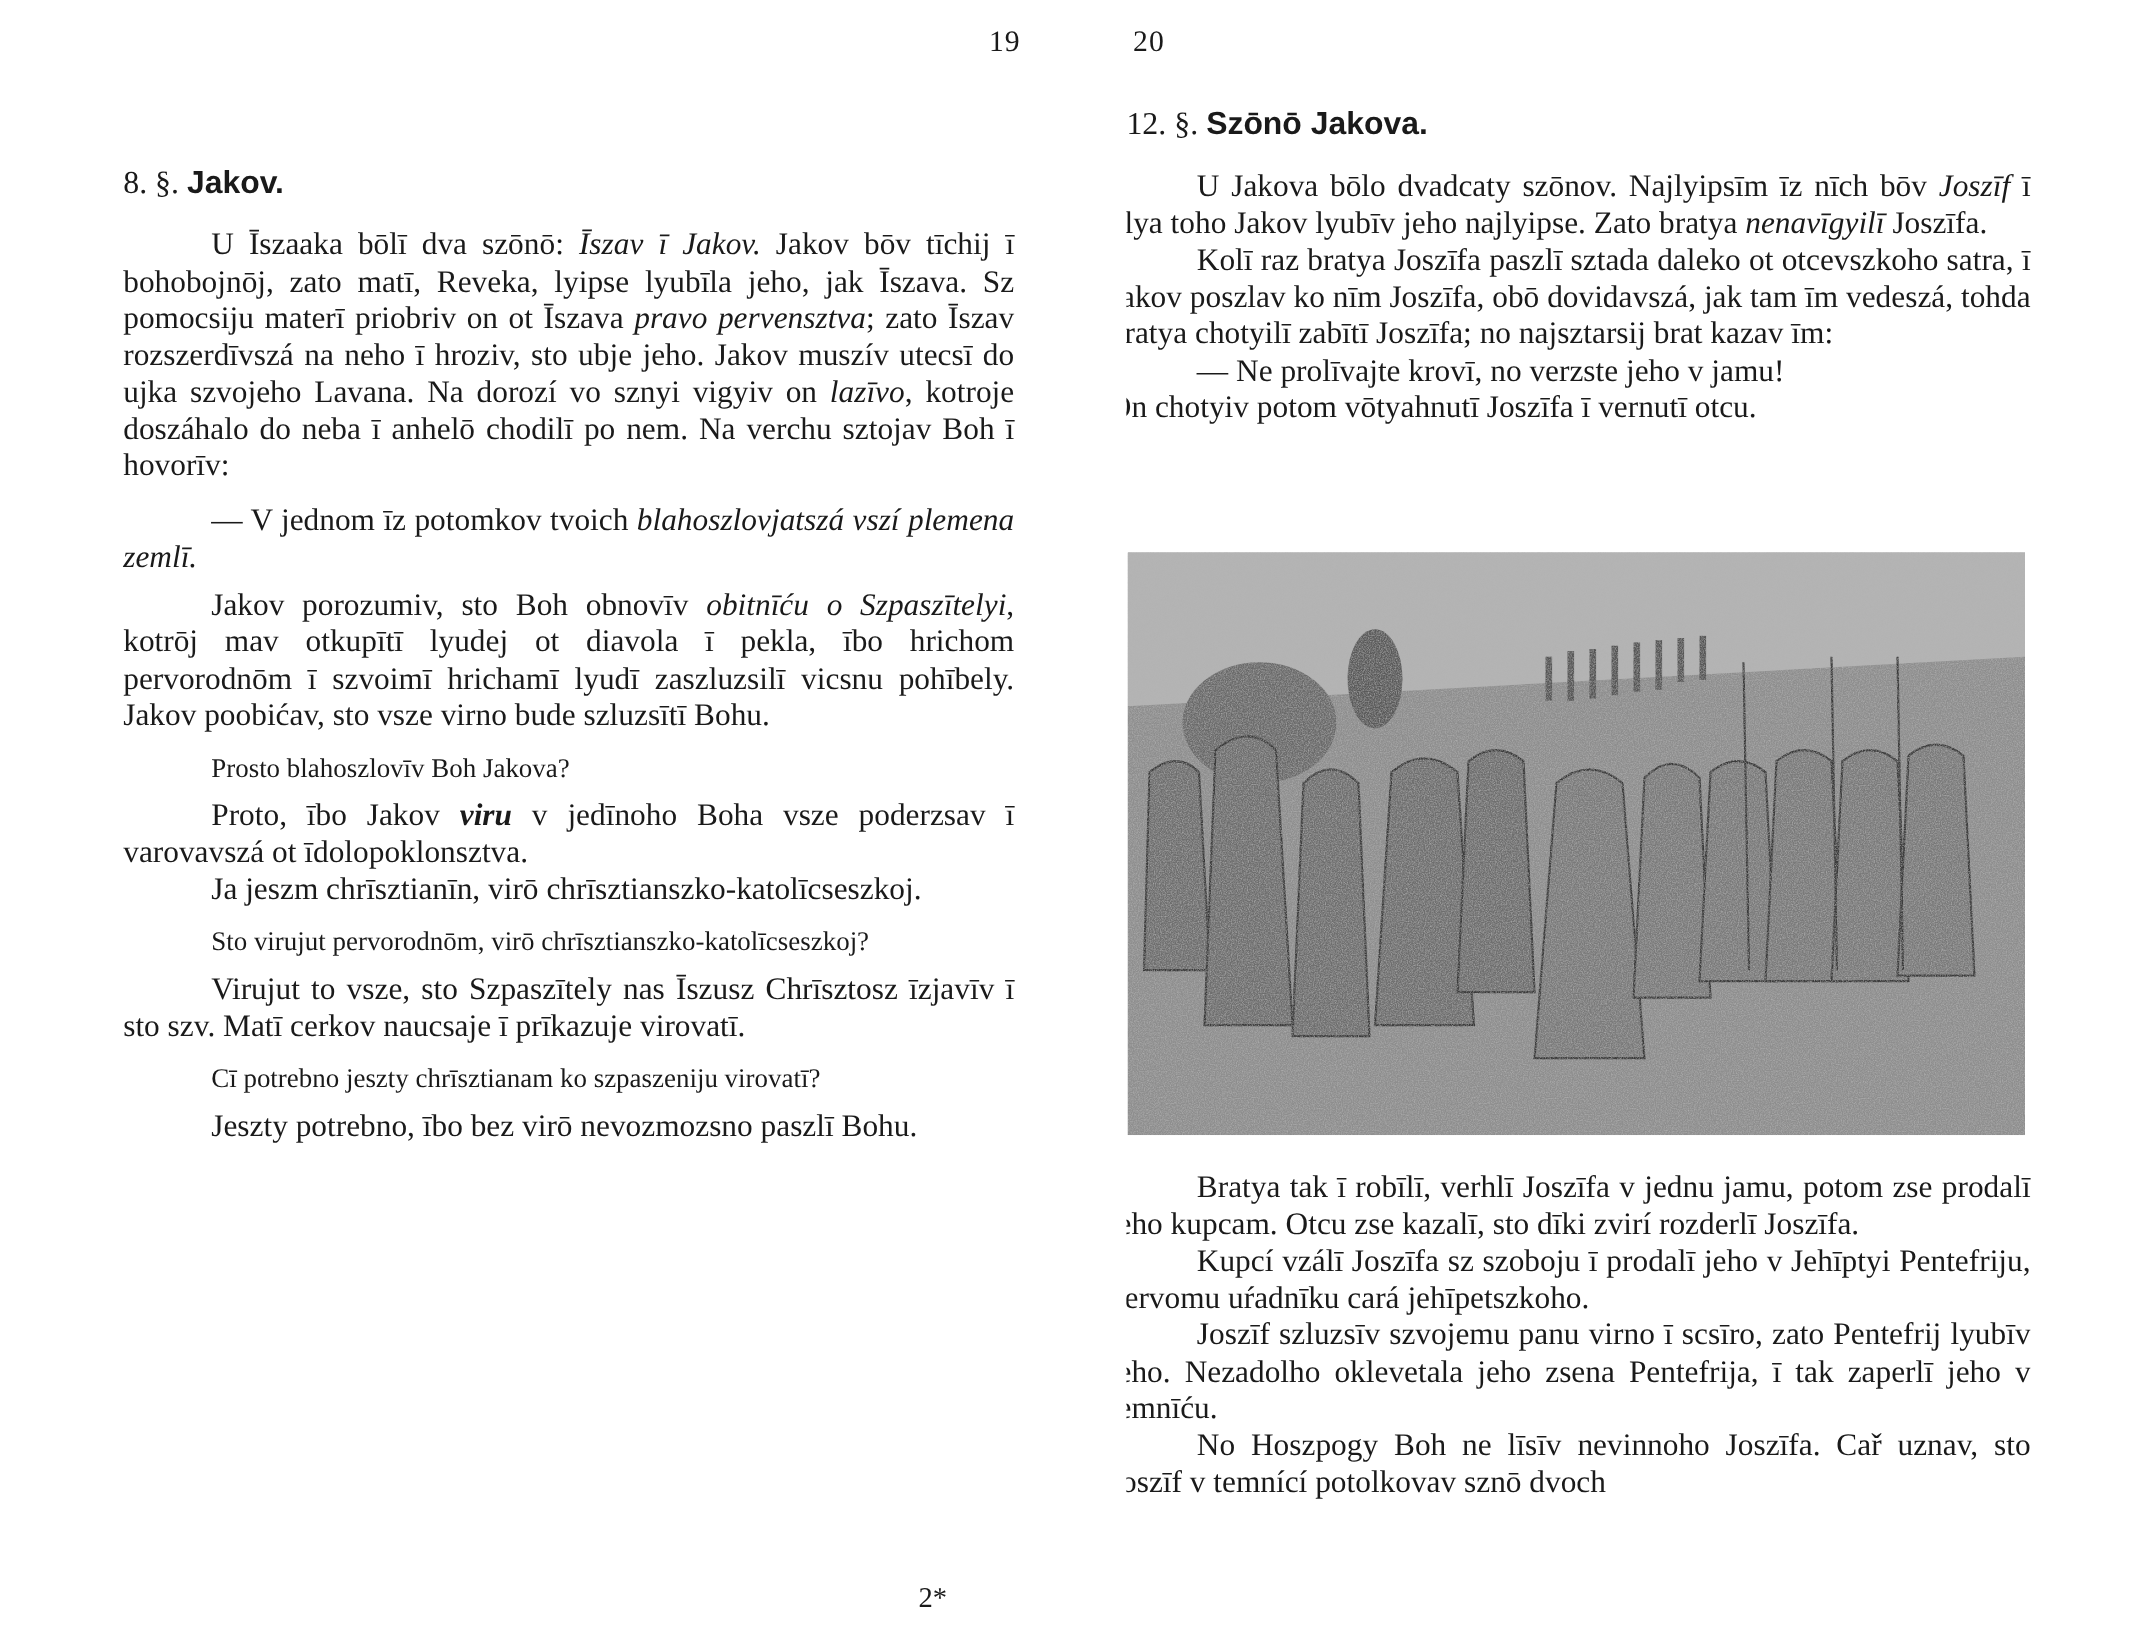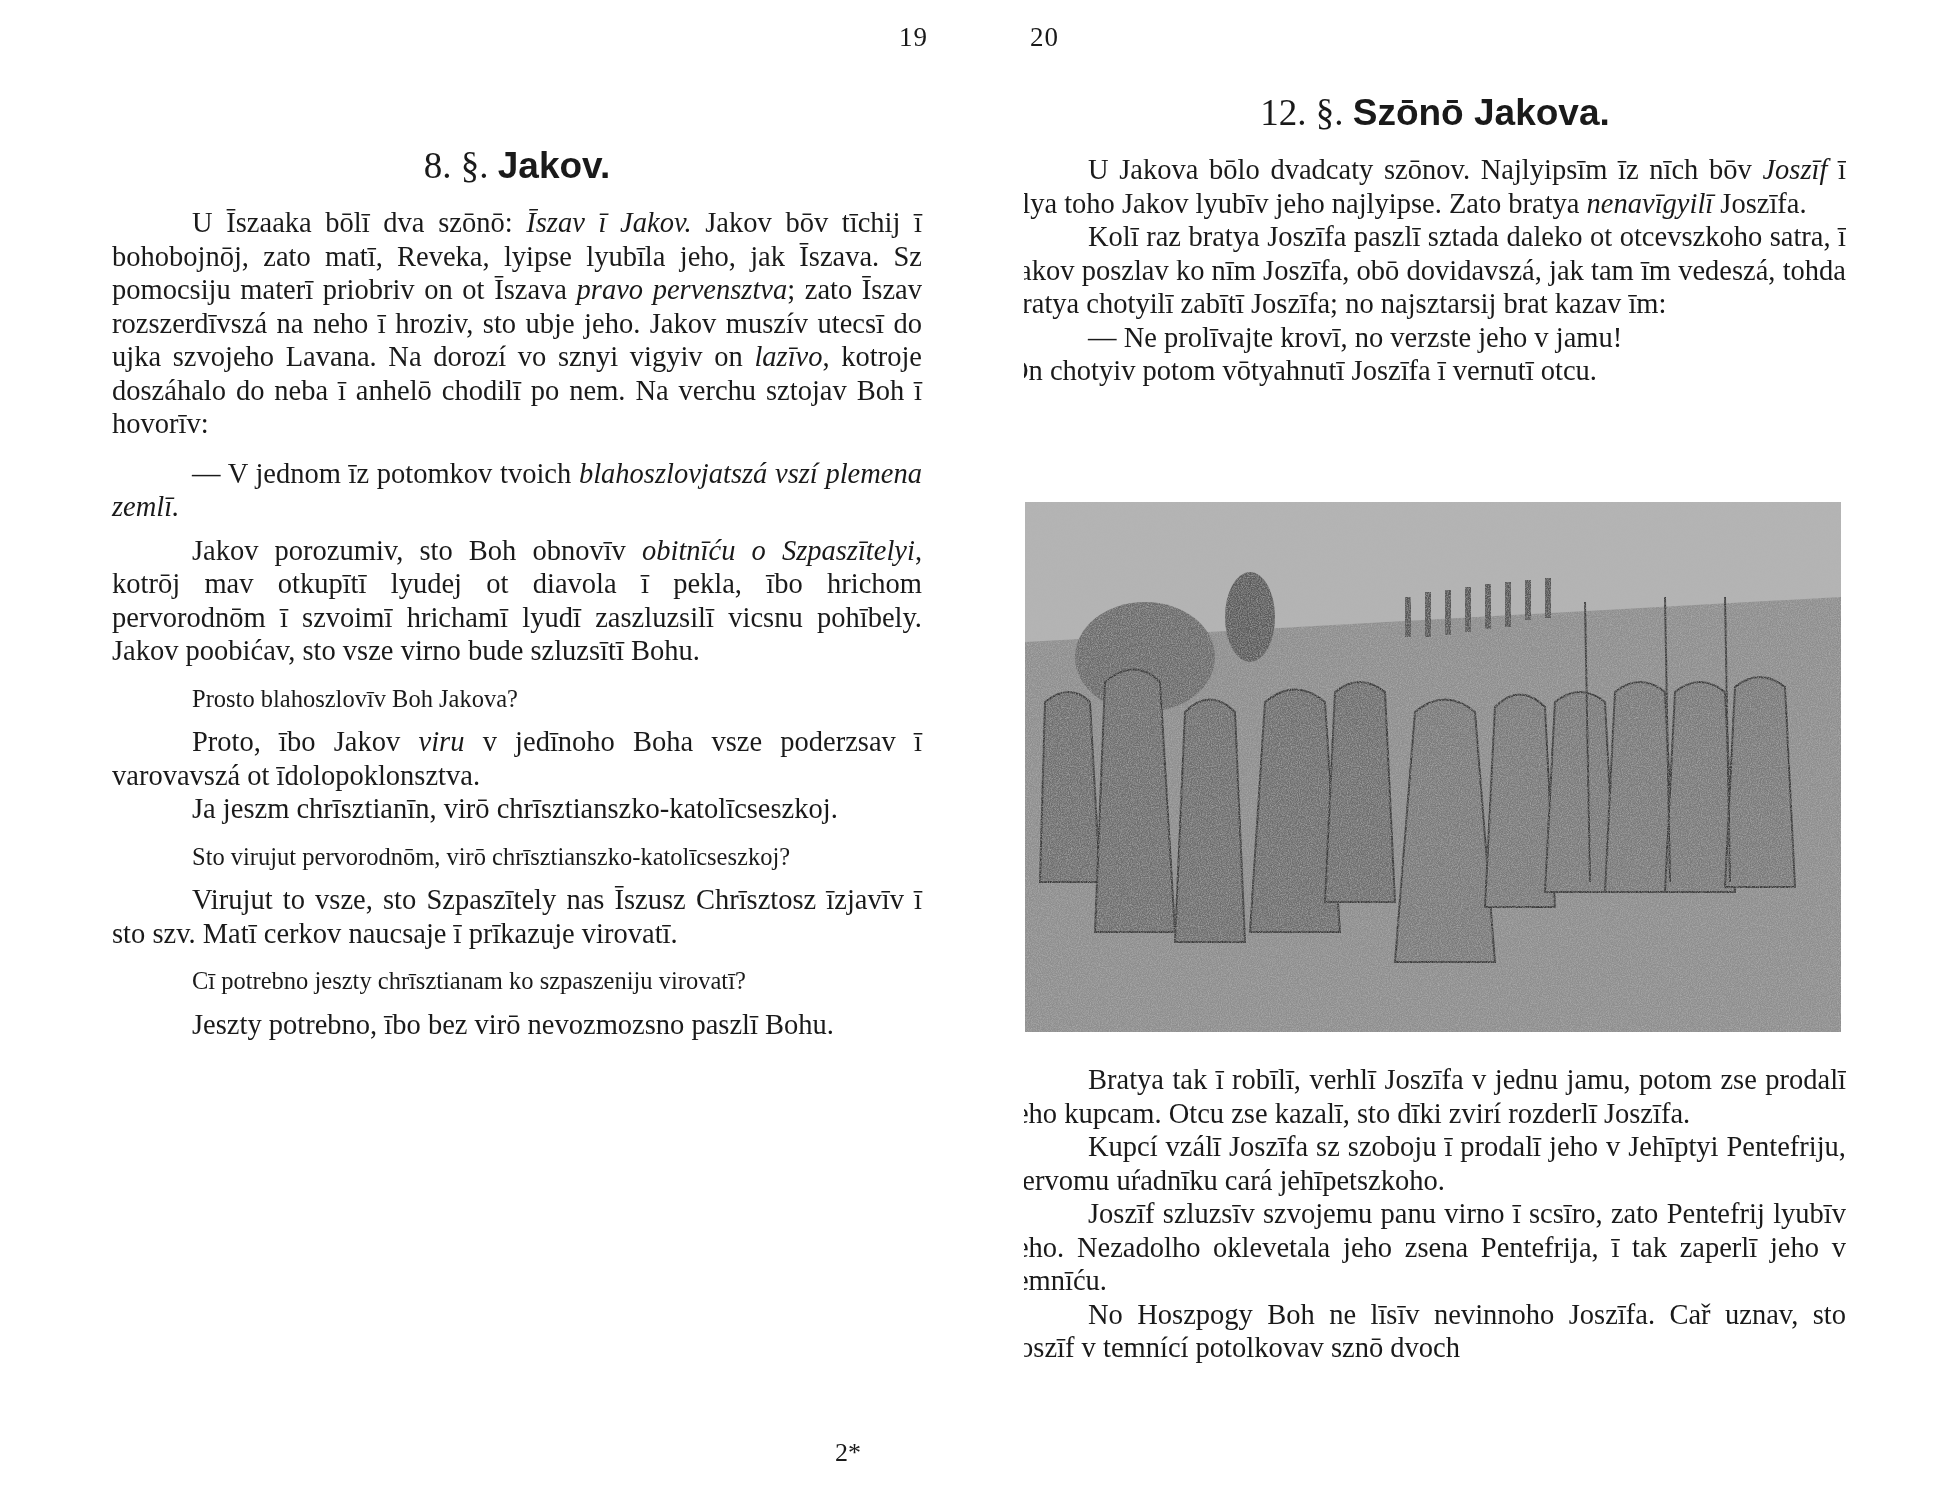--- a/index.html
+++ b/index.html
@@ -8,21 +8,21 @@
   .page-num { position: absolute; top: 22px; font-size: 27px; letter-spacing: 1px; }
   #pn-left { left: 899px; }
   #pn-right { left: 1030px; }
 
   .column { position: absolute; font-size: 28.5px; line-height: 33.5px; text-align: justify; }
   #col-left { left: 112px; top: 148px; width: 810px; }
   #col-right-top { left: 1024px; top: 95px; width: 822px; overflow: hidden; }
   #col-right-bottom { left: 1024px; top: 1063px; width: 822px; overflow: hidden; }
   .clip-inner { margin-left: -16px; }
 
-  .heading { text-align: center; font-size: 37px; margin: 0 0 22px 0; line-height: 36px; }
+  .heading { text-align: left; font-size: 29px; margin: 0 0 22px 0; line-height: 36px; }
   .heading .num { font-weight: normal; }
   .heading .title { font-weight: bold; font-family: "Liberation Sans", "DejaVu Sans", sans-serif; }
   p { margin: 0; }
   p.indent { text-indent: 80px; }
   p.q { font-size: 24.5px; padding-left: 80px; margin: 14px 0 10px 0; }
   .lastline { text-align-last: left; }
   em { font-style: italic; }
 
   #illustration { position: absolute; left: 1025px; top: 502px; width: 816px; height: 530px; overflow: hidden; }
   #illustration svg { width: 100%; height: 100%; display: block; }
@@ -40,21 +40,21 @@
     <span class="num">8. §.</span>
     <span class="title">Jakov.</span>
   </div>
   <div id="left-paras">
       <p class="indent lastline"><span>U Īszaaka bōlī dva szōnō: </span><em>Īszav ī Jakov.</em><span> Jakov bōv tīchij ī bohobojnōj, zato matī, Reveka, lyipse lyubīla jeho, jak Īszava. Sz pomocsiju materī priobriv on ot Īszava </span><em>pravo pervensztva</em><span>; zato Īszav rozszerdīvszá na neho ī hroziv, sto ubje jeho. Jakov muszív utecsī do ujka szvojeho Lavana. Na dorozí vo sznyi vigyiv on </span><em>lazīvo</em><span>, kotroje doszáhalo do neba ī anhelō chodilī po nem. Na verchu sztojav Boh ī hovorīv:</span></p>
       <p class="indent lastline" style="margin-top: 16px;"><span>— V jednom īz potomkov tvoich </span><em>blahoszlovjatszá vszí plemena zemlī.</em></p>
       <p class="indent lastline" style="margin-top: 10px;"><span>Jakov porozumiv, sto Boh obnovīv </span><em>obitnīću o Szpaszītelyi</em><span>, kotrōj mav otkupītī lyudej ot diavola ī pekla, ībo hrichom pervorodnōm ī szvoimī hrichamī lyudī zaszluzsilī vicsnu pohībely. Jakov poobićav, sto vsze virno bude szluzsītī Bohu.</span></p>
     </div>
   <div id="left-qa">
       <p class="q">Prosto blahoszlovīv Boh Jakova?</p>
-      <p class="indent lastline"><span>Proto, ībo Jakov </span><em style="font-weight: normal;">viru</em><span> v jedīnoho Boha vsze poderzsav ī varovavszá ot īdolopoklonsztva.</span></p>
+      <p class="indent lastline"><span>Proto, ībo Jakov </span><em style="font-weight: bold;">viru</em><span> v jedīnoho Boha vsze poderzsav ī varovavszá ot īdolopoklonsztva.</span></p>
       <p class="indent lastline"><span>Ja jeszm chrīsztianīn, virō chrīsztianszko-katolīcseszkoj.</span></p>
       <p class="q">Sto virujut pervorodnōm, virō chrīsztianszko-katolīcseszkoj?</p>
       <p class="indent lastline"><span>Virujut to vsze, sto Szpaszītely nas Īszusz Chrīsztosz īzjavīv ī sto szv. Matī cerkov naucsaje ī prīkazuje virovatī.</span></p>
       <p class="q">Cī potrebno jeszty chrīsztianam ko szpaszeniju virovatī?</p>
       <p class="indent lastline"><span>Jeszty potrebno, ībo bez virō nevozmozsno paszlī Bohu.</span></p>
     </div>
 </div>
 <div id="signature">2*</div>
 
 <div id="col-right-top" class="column">

